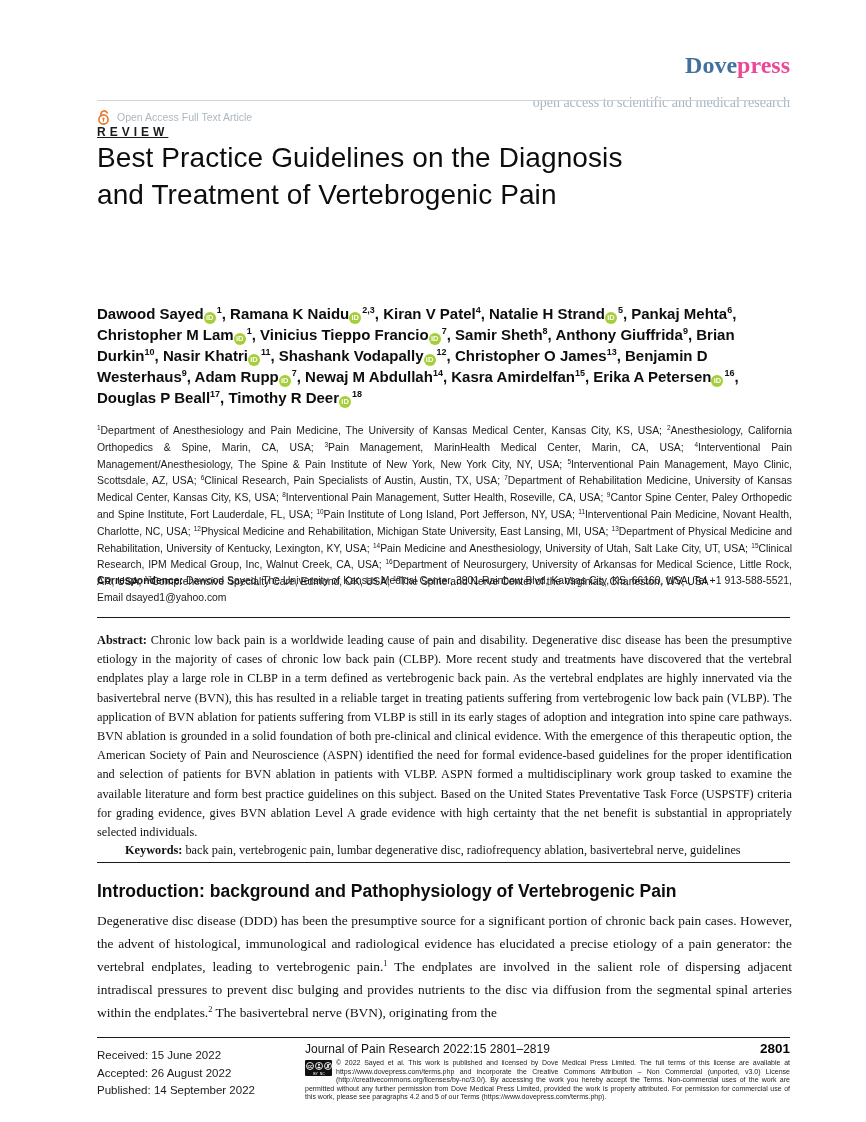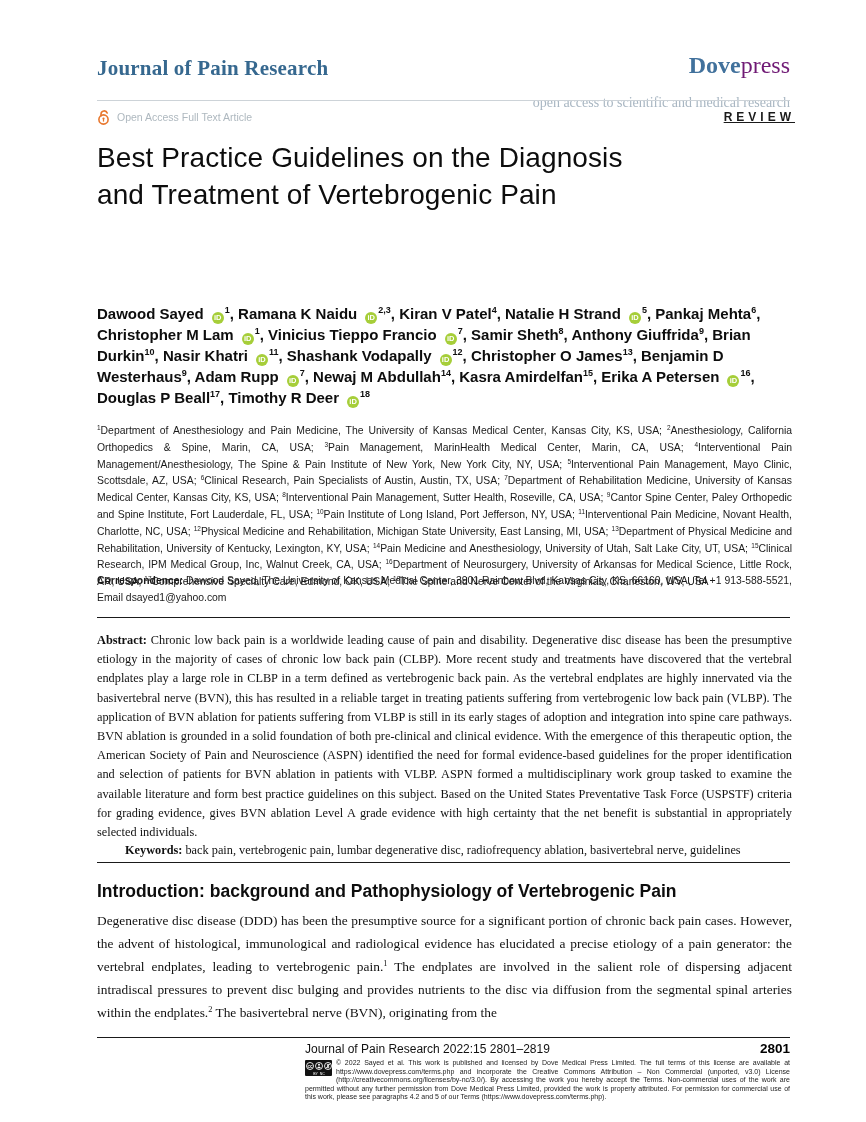--- a/index.html
+++ b/index.html
@@ -9,37 +9,37 @@
     font-family:"Liberation Sans", sans-serif; color:#111; overflow:hidden;
   }
   .abs { position:absolute; }
   sup { font-size:62%; line-height:0; vertical-align:super; }
 
   
   .journal-name { left:97px; top:56px; font-family:"Liberation Serif", serif; font-weight:bold; font-size:21px; color:#36688F; letter-spacing:0.2px; }
   .publisher { right:76px; top:52px; text-align:right; }
   .dovepress { font-family:"Liberation Serif", serif; font-size:24px; }
   .dovepress .dove { font-weight:bold; color:#41719C; }
-  .dovepress .press { font-weight:normal; color:#701a75; }
+  .dovepress .press { font-weight:bold; color:#ec4899; }
   .tagline { font-family:"Liberation Serif", serif; font-size:14px; color:#A8B6C2; margin-top:16px; }
   .rule-light { left:97px; right:76px; top:100px; border-top:1px solid #CDD3D8; }
 
-  .access-row { left:97px; right:71px; top:109px; display:flex; justify-content:space-between; align-items:center; }
+  .access-row { left:97px; right:84px; top:109px; display:flex; justify-content:space-between; align-items:flex-start;flex-direction:column; }
   .oa-link { display:flex; align-items:center; gap:6px; font-size:10.5px; color:#AEB8BF; }
   .oa-icon svg { display:block; }
   .review-label { font-size:12px; font-weight:bold; letter-spacing:4px; color:#1a1a1a;text-decoration:underline; }
 
   
   .article-title { left:97px; top:139px; width:700px; font-size:28px; font-weight:normal; line-height:37px; color:#0d0d0d; letter-spacing:0.1px; }
   .article-title .tline { display:block; }
   .authors { left:97px; top:303px; width:695px; font-size:15px; font-weight:bold; line-height:21px; color:#0d0d0d; }
   .orcid {
     display:inline-block; width:12px; height:12px; border-radius:50%;
     background:#A6CE39; color:#fff; font-size:7.5px; font-weight:bold;
-    text-align:center; line-height:12px; margin:0 1px 0 8px; vertical-align:-1px;
+    text-align:center; line-height:12px; margin:0 1px 0 0; vertical-align:-1px;
   }
   .authors sup { font-size:60%; }
 
   .affiliations { left:97px; top:423px; width:695px; font-size:10.4px; line-height:16.8px; text-align:justify; color:#1a1a1a; }
   .correspondence { left:97px; top:573px; width:695px; font-size:10.4px; line-height:16.8px; text-align:justify; color:#1a1a1a; }
 
   .rule-dark-1 { left:97px; right:76px; top:617px; border-top:1.5px solid #1a1a1a; }
   .abstract { left:97px; top:631px; width:695px; font-family:"Liberation Serif", serif; font-size:12.3px; line-height:19.2px; text-align:justify; color:#111; }
   .keywords { left:97px; top:843px; width:695px; font-family:"Liberation Serif", serif; font-size:12.3px; color:#111;margin-left:28px; }
   .rule-dark-2 { left:97px; right:76px; top:862px; border-top:1.5px solid #1a1a1a; }
@@ -56,21 +56,20 @@
   .page-num { font-size:13.5px; font-weight:bold; color:#000; }
   .license { margin-top:3px; font-size:7px; line-height:8.6px; text-align:justify; color:#222; }
   .cc-badge { float:left; margin:1px 4px 1px 0; }
   .cc-badge svg { display:block; }
 </style>
 </head>
 <body>
 
 <div class="page">
 
-  <div class="abs journal-name">Journal of Pain Research</div>
   <div class="abs publisher">
     <div class="dovepress"><span class="dove">Dove</span><span class="press">press</span></div>
     <div class="tagline">open access to scientific and medical research</div>
   </div>
   <div class="abs rule-light"></div>
 
   <div class="abs access-row">
     <div class="oa-link">
       <span class="oa-icon">
         <svg width="14" height="16" viewBox="0 0 14 16">
@@ -97,20 +96,25 @@
 
   <div class="abs rule-dark-1"></div>
   <p class="abs abstract"><strong>Abstract:</strong> <span>Chronic low back pain is a worldwide leading cause of pain and disability. Degenerative disc disease has been the presumptive etiology in the majority of cases of chronic low back pain (CLBP). More recent study and treatments have discovered that the vertebral endplates play a large role in CLBP in a term defined as vertebrogenic back pain. As the vertebral endplates are highly innervated via the basivertebral nerve (BVN), this has resulted in a reliable target in treating patients suffering from vertebrogenic low back pain (VLBP). The application of BVN ablation for patients suffering from VLBP is still in its early stages of adoption and integration into spine care pathways. BVN ablation is grounded in a solid foundation of both pre-clinical and clinical evidence. With the emergence of this therapeutic option, the American Society of Pain and Neuroscience (ASPN) identified the need for formal evidence-based guidelines for the proper identification and selection of patients for BVN ablation in patients with VLBP. ASPN formed a multidisciplinary work group tasked to examine the available literature and form best practice guidelines on this subject. Based on the United States Preventative Task Force (USPSTF) criteria for grading evidence, gives BVN ablation Level A grade evidence with high certainty that the net benefit is substantial in appropriately selected individuals.</span></p>
   <p class="abs keywords"><strong>Keywords:</strong> <span>back pain, vertebrogenic pain, lumbar degenerative disc, radiofrequency ablation, basivertebral nerve, guidelines</span></p>
   <div class="abs rule-dark-2"></div>
 
   <h2 class="abs intro-heading">Introduction: background and Pathophysiology of Vertebrogenic Pain</h2>
   <p class="abs intro-para">Degenerative disc disease (DDD) has been the presumptive source for a significant portion of chronic back pain cases. However, the advent of histological, immunological and radiological evidence has elucidated a precise etiology of a pain generator: the vertebral endplates, leading to vertebrogenic pain.<sup>1</sup> The endplates are involved in the salient role of dispersing adjacent intradiscal pressures to prevent disc bulging and provides nutrients to the disc via diffusion from the segmental spinal arteries within the endplates.<sup>2</sup> The basivertebral nerve (BVN), originating from the</p>
 
   <div class="abs footer-rule"></div>
+  <div class="abs dates">
+    <div>Received: 15 June 2022</div>
+    <div>Accepted: 26 August 2022</div>
+    <div>Published: 14 September 2022</div>
+  </div>
   <div class="abs footer-right">
     <div class="journal-line-row">
       <span class="journal-line">Journal of Pain Research 2022:15 2801–2819</span>
       <span class="page-num">2801</span>
     </div>
     <div class="license">
       <span class="cc-badge">
         <svg width="27" height="16" viewBox="0 0 54 32">
           <rect x="0" y="0" width="54" height="32" rx="2" fill="#111"></rect>
           <circle cx="10" cy="12" r="7" fill="none" stroke="#fff" stroke-width="1.8"></circle>

